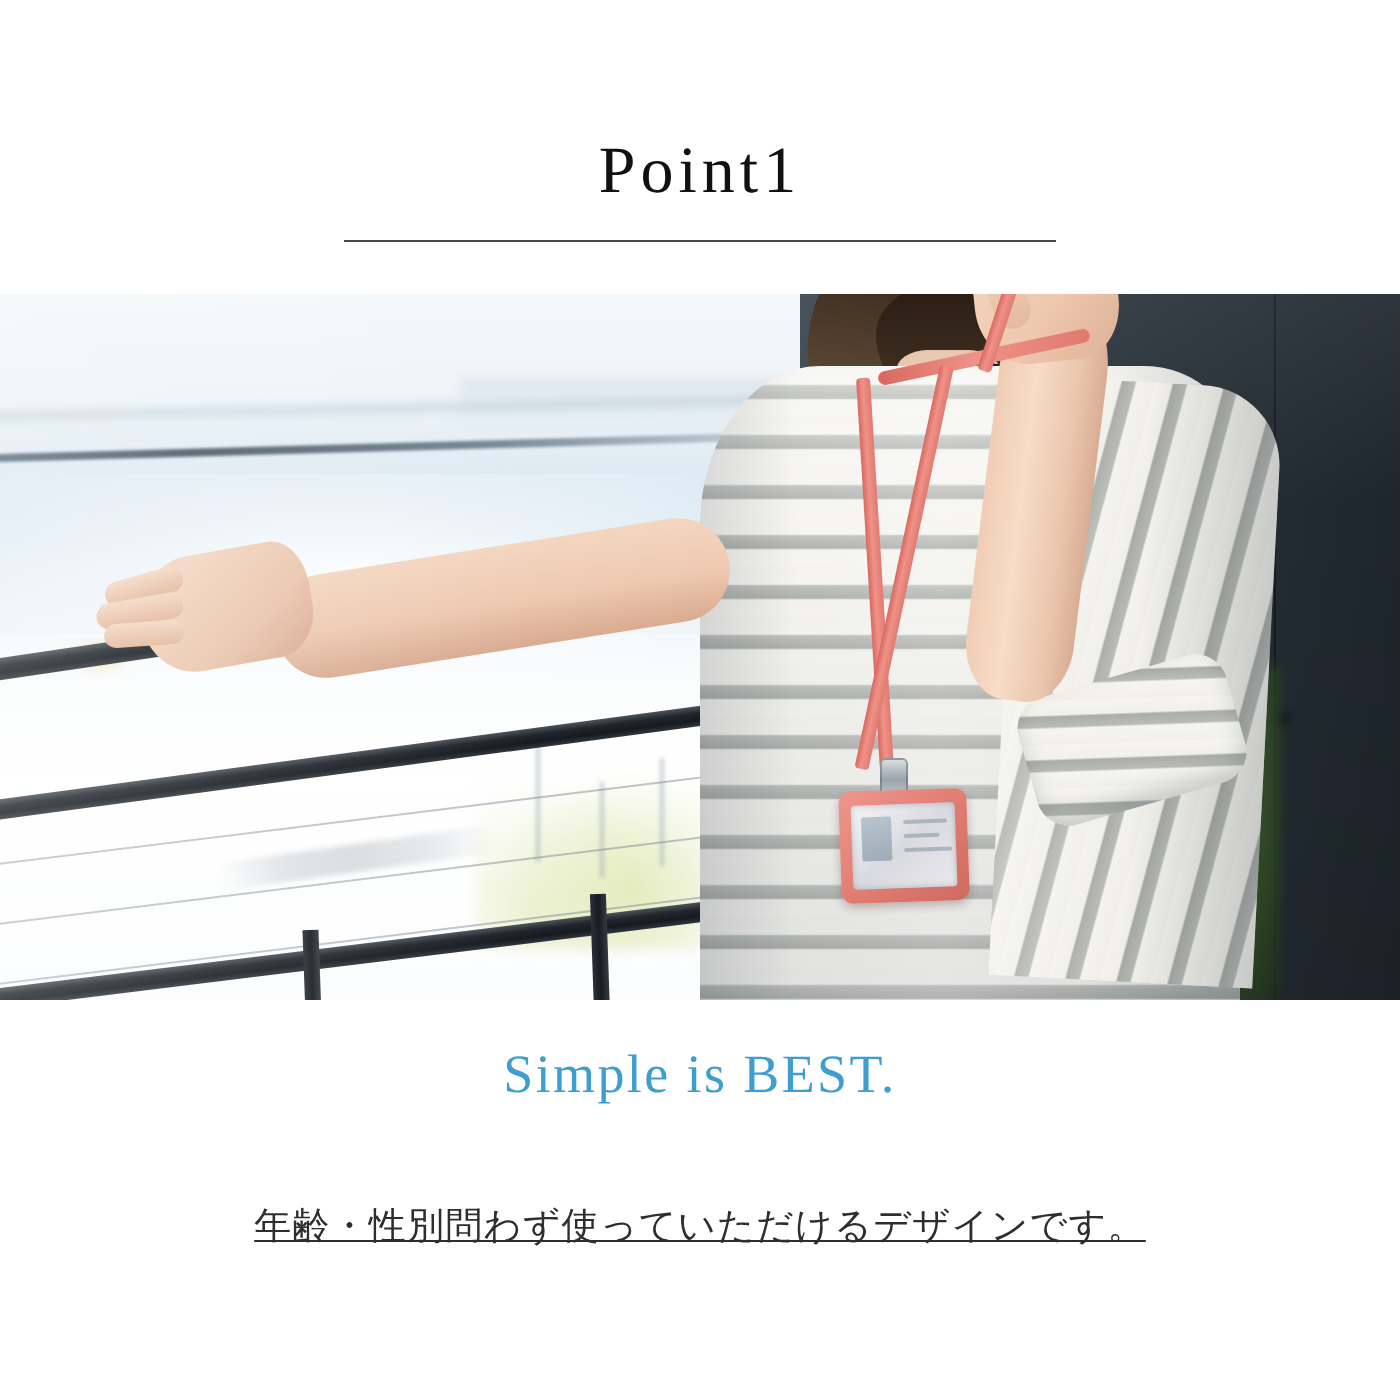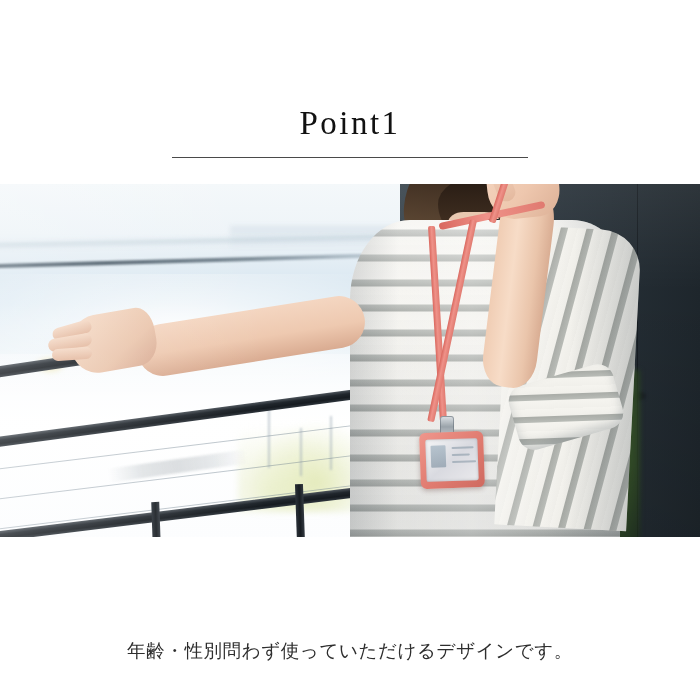--- a/index.html
+++ b/index.html
@@ -22,21 +22,20 @@
     background: #ffffff;
     display: flex;
     flex-direction: column;
   }
 
   
   .header {
     height: 147px;
     position: relative;
     flex: 0 0 auto;
-    margin-top: 37px;
   }
   .point-title {
     position: absolute;
     top: 70px;
     left: 0;
     width: 700px;
     text-align: center;
     font-family: "Liberation Serif", "DejaVu Serif", serif;
     font-size: 33px;
     letter-spacing: 2.5px;
@@ -522,21 +521,21 @@
     left: 0; width: 700px;
     text-align: center;
     font-family: "DejaVu Serif", "Liberation Serif", serif;
     font-size: 18.5px;
     letter-spacing: .6px;
     color: #2e2e2e;
     line-height: 1;
     white-space: nowrap;
   }
   .subline.l1 { top: 70px; }
-  .subline.l2 { top: 105px; }
+  .subline.l2 { top: 105px; text-decoration: underline; }
 </style>
 </head>
 <body>
 
 <div class="page">
 
   <div class="header">
     <div class="point-title">Point1</div>
     <div class="title-rule"></div>
   </div>
@@ -619,16 +618,17 @@
             <div class="id-line c"></div>
           </div>
         </div>
       </div>
 
       <div class="photo-grade"></div>
     </div>
   </div>
 
   <div class="footer">
+    <div class="tagline">Simple is BEST.</div>
     <div class="subline l2">年齢・性別問わず使っていただけるデザインです。</div>
   </div>
 
 </div>
 
 </body></html>

